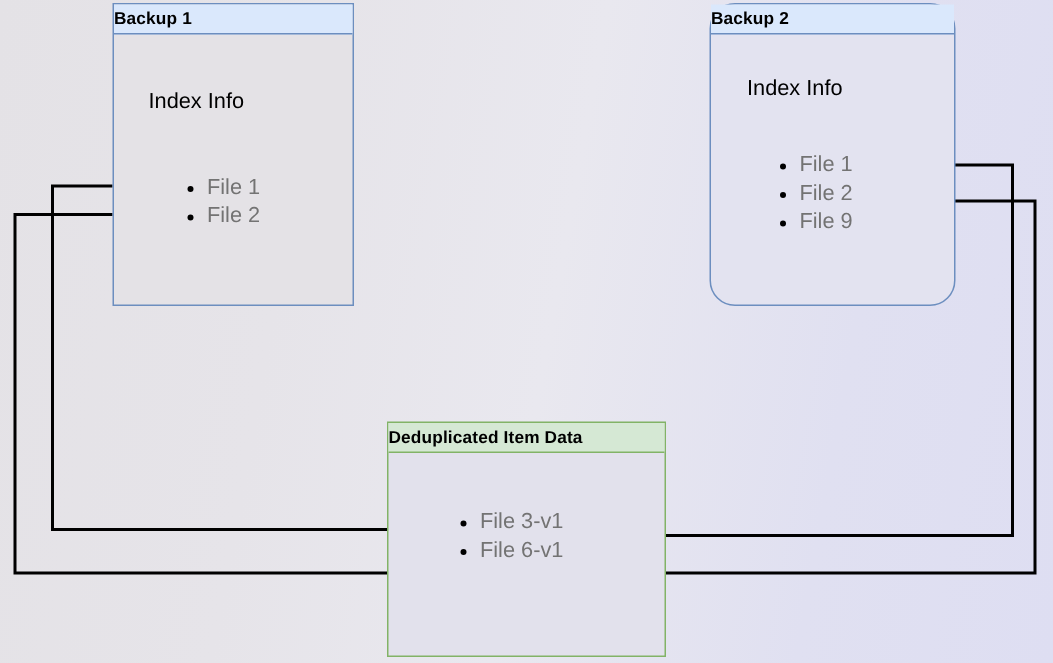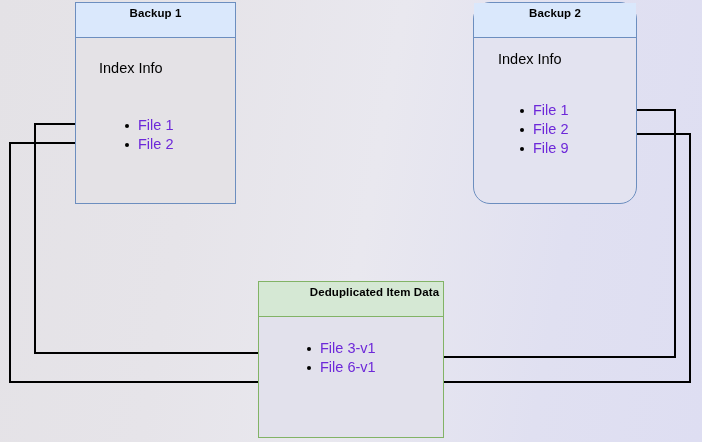--- a/index.html
+++ b/index.html
@@ -21,38 +21,36 @@
     height: 442px;
   }
   .box {
     position: absolute;
     box-sizing: border-box;
     border: 1.4px solid #6c8ebf;
     background: #e7e6ec;
   }
   .box .hdr {
     box-sizing: border-box;
-    height: 35px;
+    height: 20px;
     line-height: 21px;
-    text-align: center;
     font-size: 11.5px;
     font-weight: bold;
     color: #000;
     background: #dae8fc;
     border-bottom: 1.4px solid #6c8ebf;
     letter-spacing: 0.1px;
   }
   .box.green {
     border-color: #82b366;
     background: #e2e1ec;
   }
   .box.green .hdr {
     background: #d5e8d4;
     border-bottom-color: #82b366;
-    padding-left: 47px;
   }
   .box.b1 { background: #e4e2e6; }
   .box.b2 { background: #e3e3f0; }
 
   .idx-title {
     position: absolute;
     font-size: 14.5px;
     color: #000;
     white-space: nowrap;
   }
@@ -60,21 +58,21 @@
     position: absolute;
     margin: 0;
     padding: 0;
     list-style: none;
   }
   .bullets li {
     position: relative;
     font-size: 14.5px;
     line-height: 19px;
     height: 19px;
-    color: #6d28d9;
+    color: #737373;
     padding-left: 15px;
     white-space: nowrap;
   }
   .bullets li::before {
     content: "";
     position: absolute;
     left: 2px;
     top: 8px;
     width: 4px;
     height: 4px;

